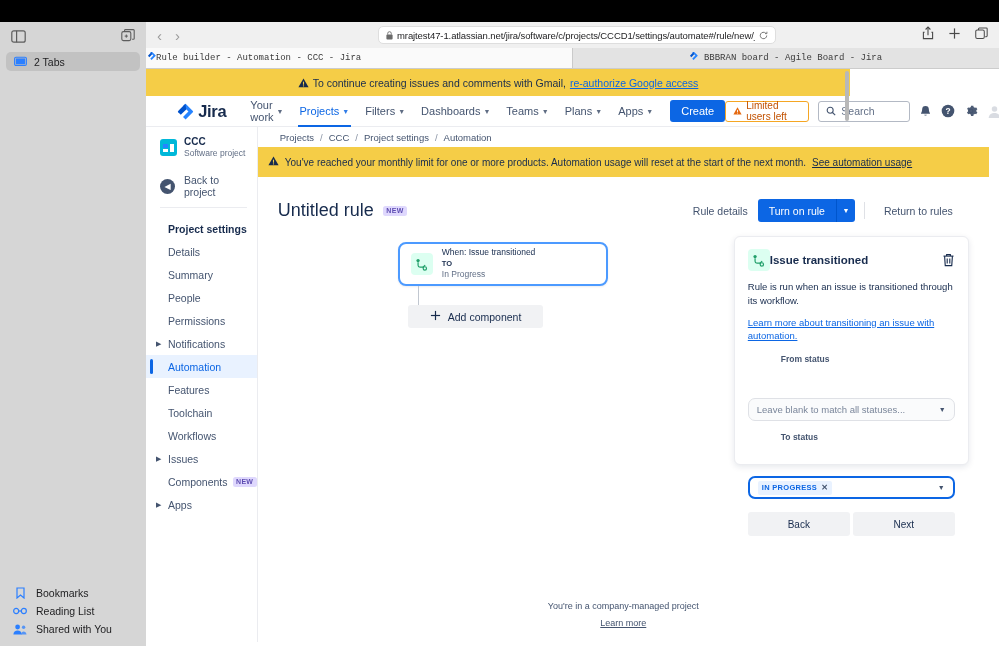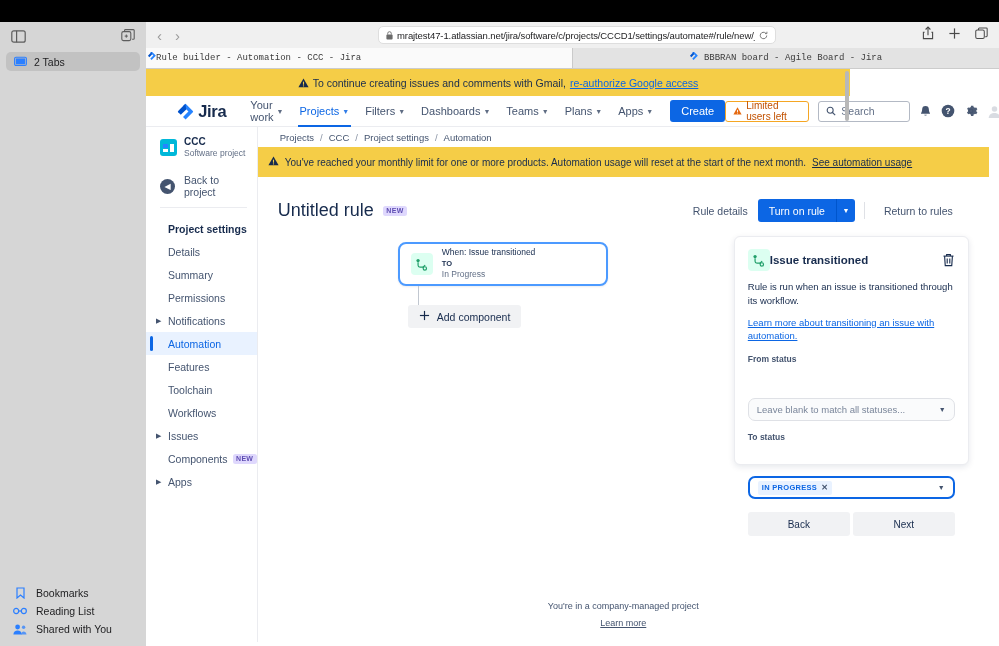--- a/index.html
+++ b/index.html
@@ -210,40 +210,40 @@
   }
   .tile-ico {
     width: 22px; height: 22px; border-radius: 4px; background: #dcfff1;
     display: flex; align-items: center; justify-content: center; flex-shrink: 0;
   }
   .tc-l1 { font-size: 8.5px; color: #172b4d; line-height: 1.35; }
   .tc-l2 { font-size: 7.5px; color: #172b4d; font-weight: 700; line-height: 1.35; }
   .tc-l3 { font-size: 8.5px; color: #626f86; line-height: 1.35; }
   .connector { width: 1.5px; height: 19px; background: #c1c7d0; margin-left: 20px; }
   .add-comp {
-    display: inline-flex; align-items: center; gap: 7px; height: 23px; padding: 0 11px;
+    display: inline-flex; align-items: center; gap: 7px; height: 23px; padding: 0 22px;
     background: #f1f2f4; border-radius: 3px; font-size: 10.5px; color: #172b4d;
     margin-left: 10px; cursor: pointer;
   }
 
   
   .detail-panel {
     width: 235px; background: #fff; border: 1px solid #ebecf0; border-radius: 6px;
     box-shadow: 0 2px 6px rgba(9,30,66,0.10); padding: 12px 13px 14px 13px;
     height: 229px; flex-shrink: 0;
   }
   .dp-head { display: flex; align-items: center; gap: 0; }
   .dp-title { font-size: 11.5px; font-weight: 700; color: #172b4d; }
   .dp-trash { margin-left: auto; color: #172b4d; cursor: pointer; display: flex; }
   .dp-desc { font-size: 9.5px; color: #172b4d; line-height: 1.45; margin-top: 9px; }
   .dp-link {
     font-size: 9.5px; color: #0c66e4; text-decoration: underline; line-height: 1.45;
     display: block; margin-top: 8px; cursor: pointer;
   }
-  .field-label { font-size: 8.5px; font-weight: 700; color: #44546f; margin-top: 11px; margin-bottom: 3px; }
+  .field-label { font-size: 8.5px; font-weight: 700; color: #44546f; margin-top: 11px; margin-bottom: 3px; margin-left: 33px; }
   .select-box {
     height: 23px; border: 1px solid #dfe1e6; border-radius: 7px; background: #fafbfc;
     display: flex; align-items: center; padding: 0 8px; cursor: pointer; margin-top: 34px;
   }
   .select-box .ph { font-size: 9.5px; color: #7a869a; }
   .select-box .chev { margin-left: auto; font-size: 7px; color: #44546f; }
   .select-box.focused { border: 2px solid #0c66e4; background: #fff; }
   .status-chip {
     background: #e9f2ff; color: #0c66e4; font-size: 7.5px; font-weight: 700;
     padding: 2.5px 4px; border-radius: 2px; display: inline-flex; align-items: center;
@@ -528,20 +528,23 @@
 
         <div class="menu">
           <div class="menu-item head">
             <span>Project settings</span>
           </div>
           <div class="menu-item">
             <span>Details</span>
           </div>
           <div class="menu-item">
             <span>Summary</span>
+          </div>
+          <div class="menu-item">
+            <span>People</span>
           </div>
           <div class="menu-item">
             <span>Permissions</span>
           </div>
           <div class="menu-item">
             <span class="arw">▶</span>
             <span>Notifications</span>
           </div>
           <div class="menu-item selected">
             <span>Automation</span>

